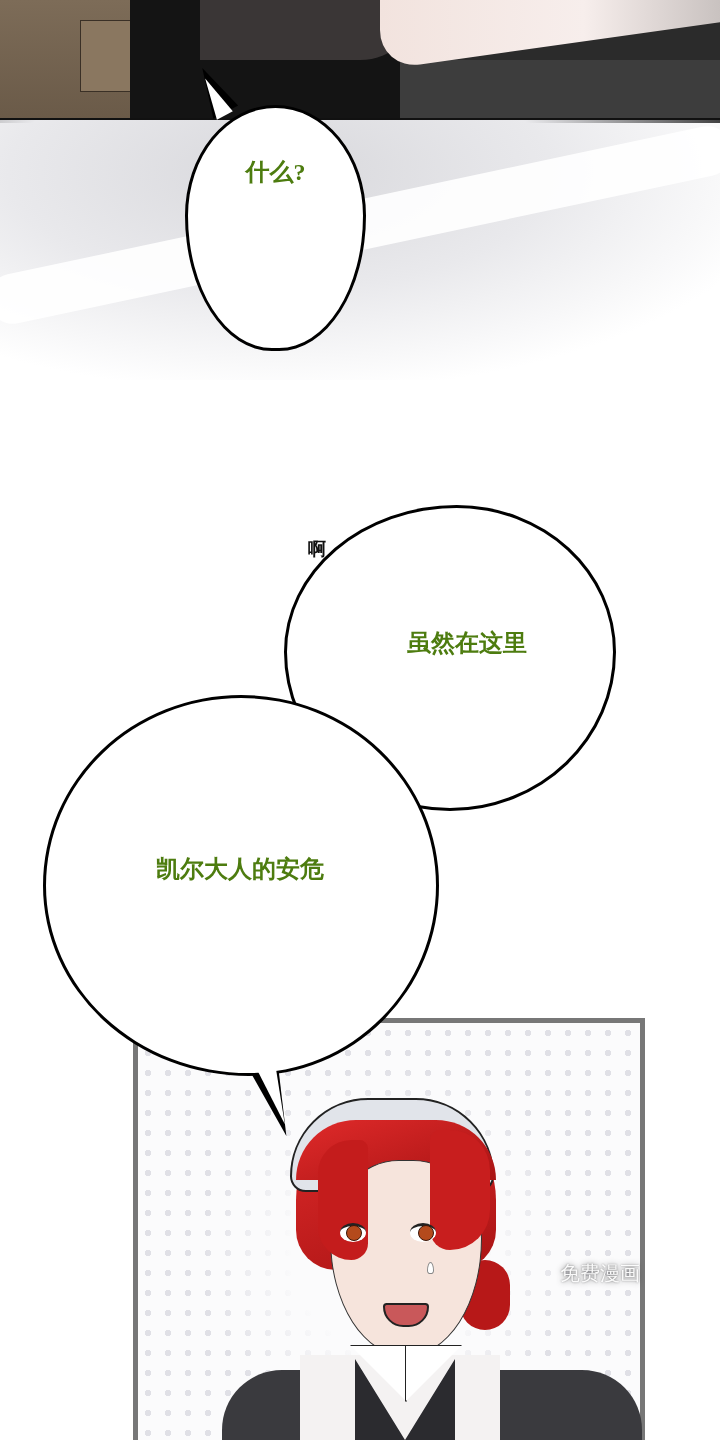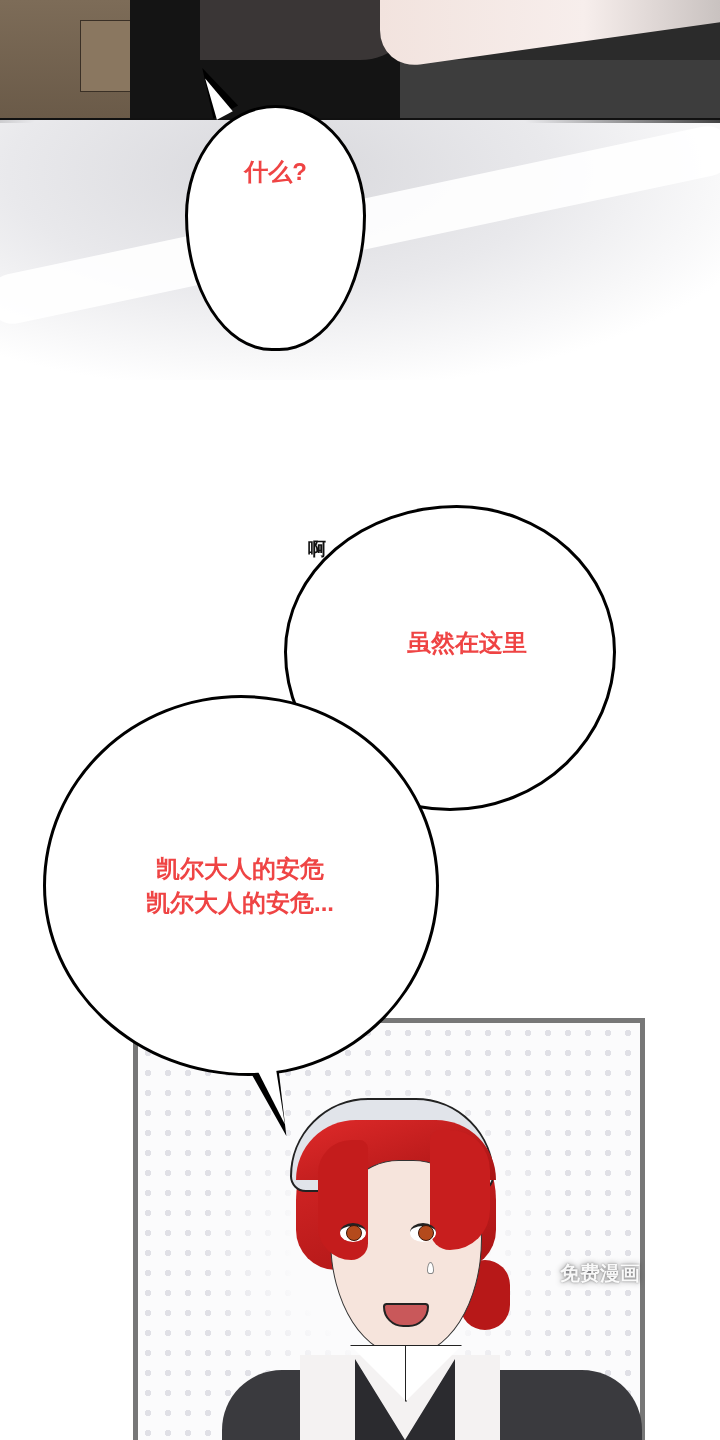--- a/index.html
+++ b/index.html
@@ -10,21 +10,21 @@
   .panel-top .coat-fold { left:80px; top:20px; width:50px; height:70px; background:#8a7760; border:1px solid #3a3026; }
   .panel-top .dark { left:130px; top:0; width:300px; height:120px; background:#141414; }
   .panel-top .sleeve { left:200px; top:0; width:220px; height:60px; background:#3a3636; border-bottom-right-radius:60px; }
   .panel-top .arm { left:380px; top:0; width:340px; height:70px; background:linear-gradient(90deg,#f2e3de,#f7eeec 60%,#c9c2c0); border-bottom-left-radius:40px; transform:skewY(-8deg); transform-origin:left top; }
   .panel-top .floor { left:400px; top:60px; width:320px; height:60px; background:#3d3d3d; }
   .panel-border { left:0; top:118px; width:720px; height:5px; background:#111; }
   .mist { left:-40px; top:120px; width:800px; height:260px; background:radial-gradient(ellipse at 40% 20%, #d8d8dc 0%, #e9e9ec 40%, rgba(255,255,255,0) 75%); }
   .mist-streak { left:-20px; top:200px; width:760px; height:50px; background:#ffffff; transform:rotate(-12deg); opacity:0.9; border-radius:40px; }
 
   .bubble { background:#fff; border:3px solid #000; }
-  .bubble-text { color:#ef4444; font-weight:bold; text-align:center; line-height:34px; font-size:24px; font-family:Liberation Sans, sans-serif; }
+  .bubble-text { color:#4d7c0f; font-weight:bold; text-align:center; line-height:34px; font-size:24px; font-family:Liberation Serif, serif; }
 
   .b1 { left:185px; top:105px; width:175px; height:240px; border-radius:50% 50% 48% 48% / 45% 45% 55% 55%; }
   .b1-tail { left:200px; top:65px; width:0; height:0; border-left:14px solid transparent; border-right:14px solid transparent; border-bottom:50px solid #000; transform:rotate(-28deg); }
   .b1-tail-in { left:206px; top:76px; width:0; height:0; border-left:9px solid transparent; border-right:9px solid transparent; border-bottom:42px solid #fff; transform:rotate(-28deg); }
   .t1 { left:185px; top:155px; width:181px; }
 
   .b2 { left:284px; top:505px; width:326px; height:300px; border-radius:52% 48% 50% 50% / 48% 48% 52% 52%; }
   .t2 { left:342px; top:626px; width:250px; }
   .ah { left:308px; top:537px; font-size:18px; font-weight:bold; color:#111; }
 
@@ -53,21 +53,21 @@
   .mouth { left:383px; top:1303px; width:42px; height:20px; background:#c9585a; border:2px solid #222; border-radius:4px 4px 22px 22px; }
   .sweat { left:427px; top:1262px; width:5px; height:10px; background:#fff; border:1px solid #888; border-radius:50% 50% 50% 50%/70% 70% 30% 30%; }
   .body-dark { left:222px; top:1370px; width:420px; height:80px; background:#3a3a3e; border-radius:60px 60px 0 0; }
   .apron { left:300px; top:1355px; width:200px; height:90px; background:#f4f2f2; }
   .collar { left:355px; top:1350px; width:100px; height:90px; background:#2b2b2f; clip-path:polygon(0 10%,50% 100%,100% 10%,100% 100%,0 100%); }
   .collar-l { left:350px; top:1345px; width:55px; height:55px; background:#fff; border:1px solid #222; clip-path:polygon(0 0,100% 0,100% 100%); }
   .collar-r { left:405px; top:1345px; width:55px; height:55px; background:#fff; border:1px solid #222; clip-path:polygon(0 0,100% 0,0 100%); }
 
   .watermark { left:540px; top:1260px; width:120px; color:rgba(255,255,255,0.95); text-align:center; text-shadow:0 0 6px rgba(0,0,0,0.45), 0 0 2px rgba(0,0,0,0.4); }
   .wm-logo { font-size:44px; font-weight:bold; letter-spacing:-2px; line-height:50px; }
-  .wm-sub { font-size:20px; line-height:26px;font-weight:bold; }
+  .wm-sub { font-size:20px; line-height:26px; }
 </style>
 </head>
 <body>
 
 <div class="abs panel-top">
   <div class="abs coat"></div>
   <div class="abs coat-fold"></div>
   <div class="abs dark"></div>
   <div class="abs sleeve"></div>
   <div class="abs floor"></div>
@@ -111,18 +111,17 @@
 <div class="abs ah">啊</div>
 <div class="abs bubble-text t2">
   <div>虽然在这里</div>
 </div>
 
 <div class="abs b3-tail"></div>
 <div class="abs bubble b3"></div>
 <div class="abs b3-tail-in"></div>
 <div class="abs bubble-text t3">
   <div>凯尔大人的安危</div>
-  <div>凯尔大人的安危...</div>
 </div>
 
 <div class="abs watermark">
   <div class="wm-sub">免费漫画</div>
 </div>
 
 </body></html>

